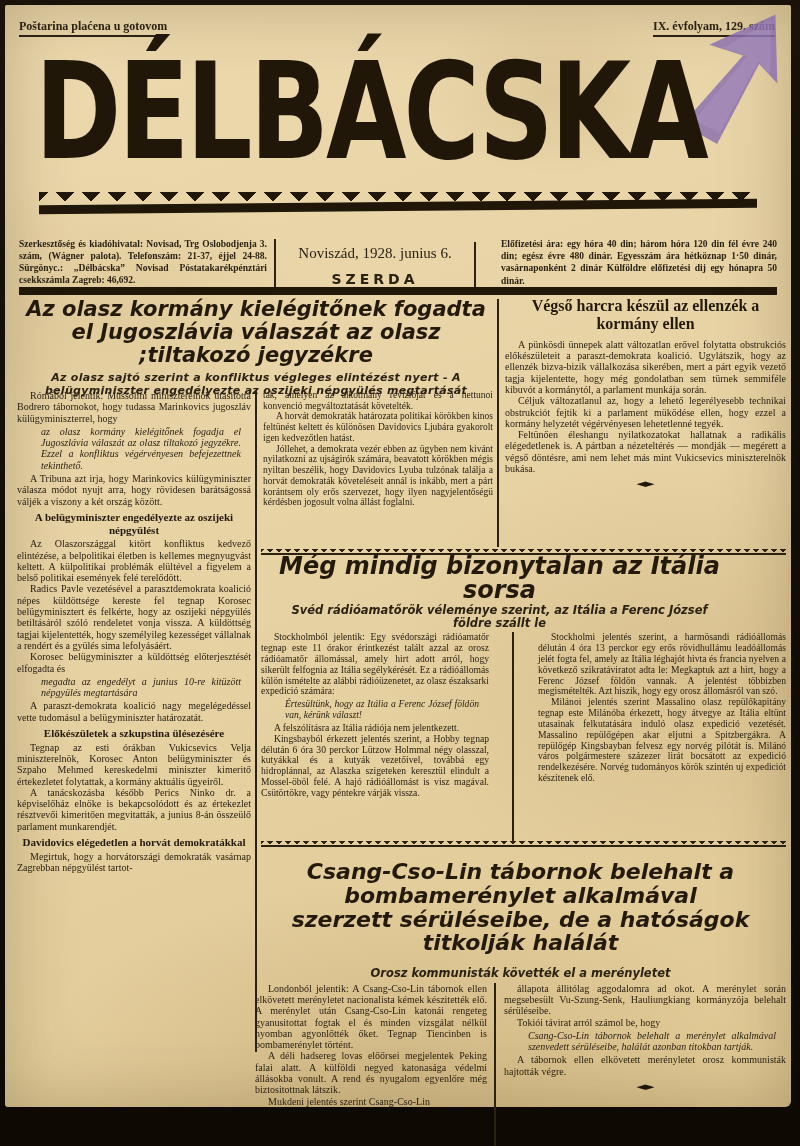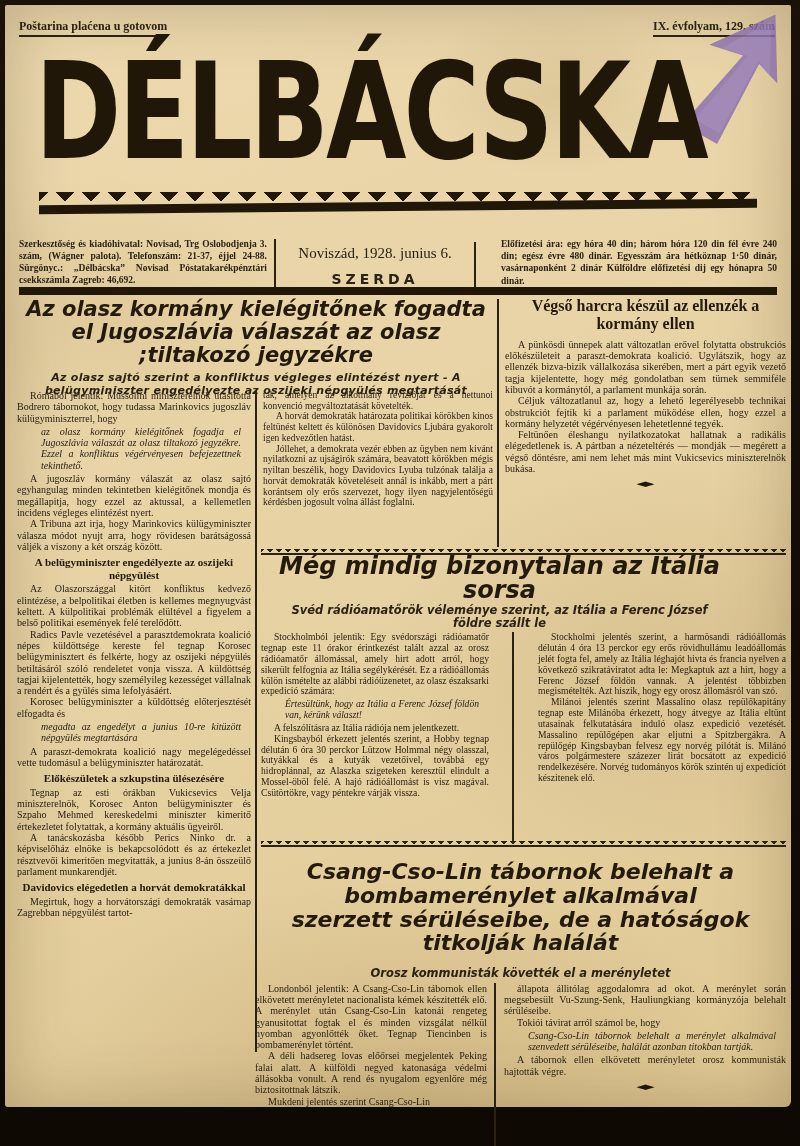--- a/index.html
+++ b/index.html
@@ -111,21 +111,20 @@
     <div class="thick-rule"></div>
 
     <div class="art1-head">
       <div class="h1">Az olasz kormány kielégitőnek fogadta el Jugoszlávia válaszát az olasz ;tiltakozó jegyzékre</div>
       <div class="sub">Az olasz sajtó szerint a konfliktus végleges elintézést nyert - A belügyminiszter engedélyezte az oszijeki népgyülés megtartását</div>
     </div>
 
     <div class="colA">
       <p class="body">Rómából jelentik: Mussolini miniszterelnök utasitotta Bodrero tábornokot, hogy tudassa Marinkovics jugoszláv külügyminiszterrel, hogy</p>
       <p class="quote">az olasz kormány kielégitőnek fogadja el Jugoszlávia válaszát az olasz tiltakozó jegyzékre. Ezzel a konfliktus végérvényesen befejezettnek tekinthető.</p>
-      <p class="body">A jugoszláv kormány válaszát az olasz sajtó egyhangulag minden tekintetben kielégitőnek mondja és megállapitja, hogy ezzel az aktussal, a kellemetlen incidens végleges elintézést nyert.</p>
       <p class="body">A Tribuna azt irja, hogy Marinkovics külügyminiszter válasza módot nyujt arra, hogy rövidesen barátságossá váljék a viszony a két ország között.</p>
       <h4 class="colhead">A belügyminiszter engedélyezte az oszijeki népgyülést</h4>
       <p class="body">Az Olaszországgal kitört konfliktus kedvező elintézése, a belpolitikai életben is kellemes megnyugvást keltett. A külpolitikai problémák elültével a figyelem a belső politikai események felé terelődött.</p>
       <p class="body">Radics Pavle vezetésével a parasztdemokrata koalició népes küldöttsége kereste fel tegnap Korosec belügyminisztert és felkérte, hogy az oszijeki népgyülés betiltásáról szóló rendeletet vonja vissza. A küldöttség tagjai kijelentették, hogy személyileg kezességet vállalnak a rendért és a gyülés sima lefolyásáért.</p>
       <p class="body">Korosec belügyminiszter a küldöttség előterjesztését elfogadta és</p>
       <p class="quote">megadta az engedélyt a junius 10-re kitüzött népgyülés megtartására</p>
       <p class="body">A paraszt-demokrata koalició nagy megelégedéssel vette tudomásul a belügyminiszter határozatát.</p>
       <h4 class="colhead">Előkészületek a szkupstina ülésezésére</h4>
       <p class="body">Tegnap az esti órákban Vukicsevics Velja miniszterelnök, Korosec Anton belügyminiszter és Szpaho Mehmed kereskedelmi miniszter kimeritő értekezletet folytattak, a kormány aktuális ügyeiről.</p>
       <p class="body">A tanácskozásba később Perics Ninko dr. a képviselőház elnöke is bekapcsolódott és az értekezlet résztvevői kimeritően megvitatták, a junius 8-án összeülő parlament munkarendjét.</p>

